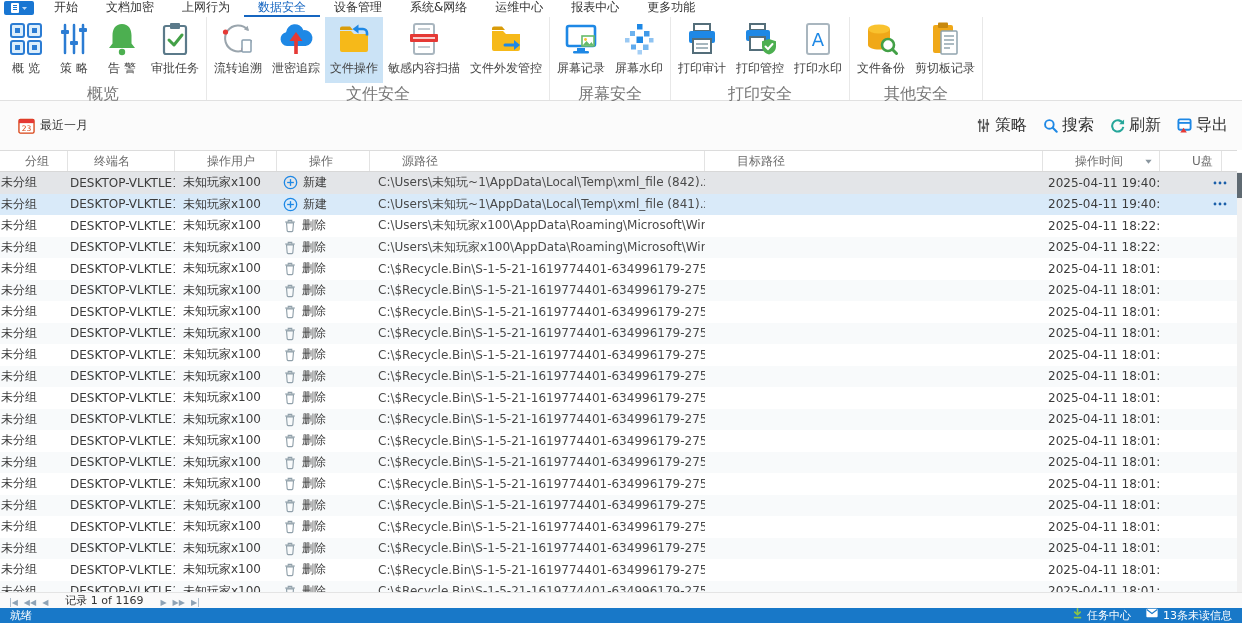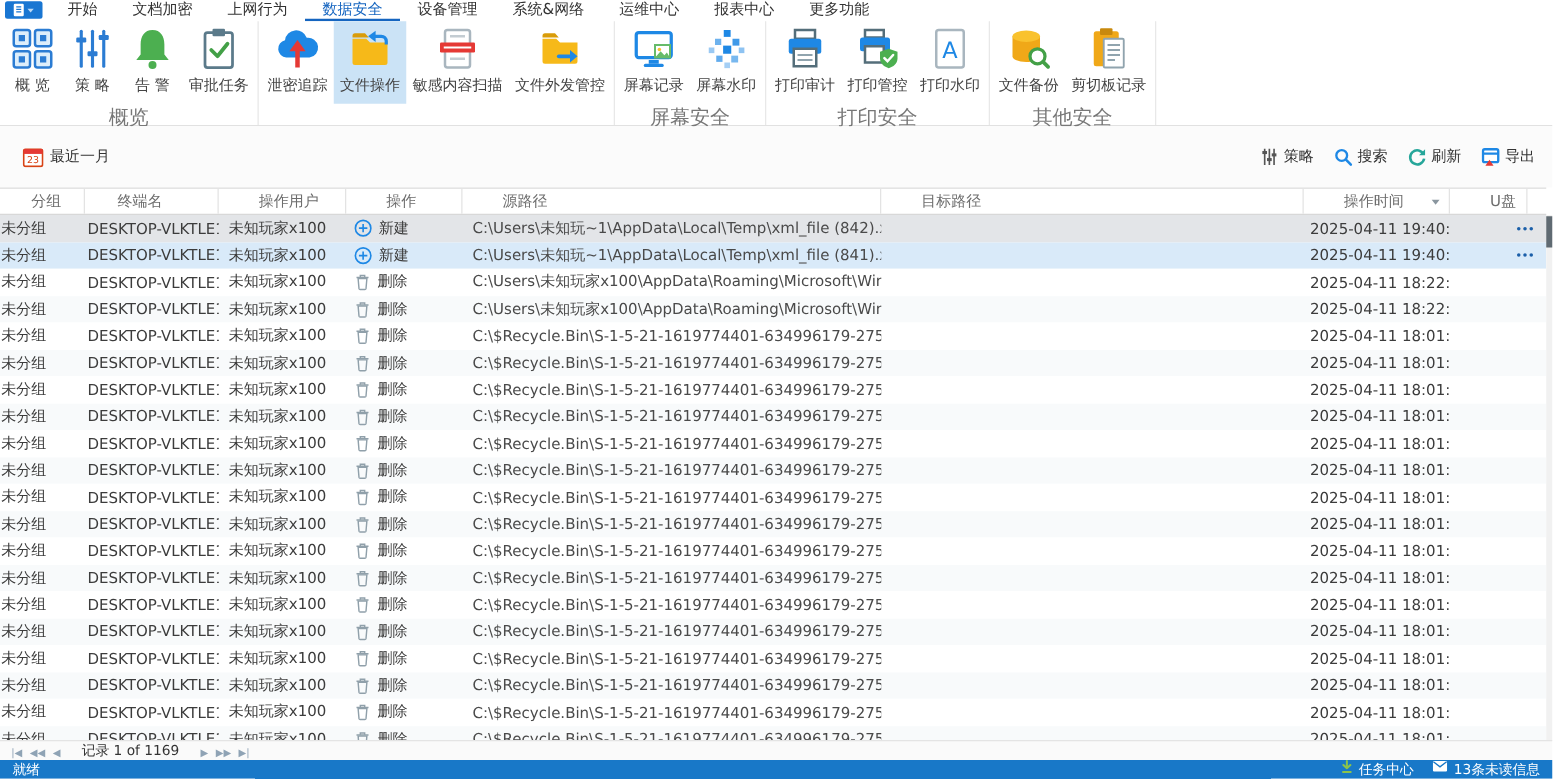--- a/index.html
+++ b/index.html
@@ -20,21 +20,21 @@
   .ribbon-item { min-width:48px; padding:2px 5px 0 5px; height:66px; display:flex; flex-direction:column; align-items:center; justify-content:flex-start; cursor:pointer; }
   .ribbon-item.active { background:#cbe3f6; }
   .ribbon-item .icon { width:36px; height:36px; margin:2px 0 3px 0; }
   .ribbon-item-label { font-size:12px; color:#444; white-space:nowrap; }
   .ribbon-group-label { text-align:center; font-size:16px; color:#777; padding:1px 0 2px 0; }
 
   
   .toolbar { position:absolute; top:101px; left:0; width:100%; height:49px; background:#fbfbfb; display:flex; align-items:center; justify-content:space-between; padding:0 14px 0 18px; }
   .date-filter { display:flex; align-items:center; gap:5px; background:none; border:none; font-size:12px; color:#333; cursor:pointer; font-family:inherit; }
   .toolbar-actions { display:flex; align-items:center; gap:16px; }
-  .toolbar-action { display:flex; align-items:center; gap:4px; background:none; border:none; font-size:12px; color:#333; cursor:pointer; font-family:Liberation Sans, sans-serif; }
+  .toolbar-action { display:flex; align-items:center; gap:4px; background:none; border:none; font-size:16px; color:#333; cursor:pointer; font-family:Liberation Sans, sans-serif; }
 
   
   .thead { position:absolute; top:150px; left:0; width:1237px; height:22px; background:#fff; border-top:1px solid #dcdcdc; border-bottom:1px solid #d8d8d8; display:grid; grid-template-columns:68px 107px 102px 93px 335px 338px 117px 62px 1fr; }
   .th { display:flex; align-items:center; color:#6d6d6d; font-size:12px; border-right:1px solid #e3e3e3; padding-left:8px; overflow:hidden; white-space:nowrap; cursor:pointer;margin-left:24px; }
   .th:first-child { padding-left:1px; }
   .th:nth-child(2) { padding-left:2px; }
   .th:last-child { border-right:none; cursor:default; }
   .th .sort { margin-left:auto; margin-right:6px; }
   .tbody { position:absolute; top:172px; left:0; width:1237px; height:420px; overflow:hidden; background:#fff; }
   .trow { position:relative; height:21.5px; display:grid; grid-template-columns:68px 107px 102px 93px 335px 338px 117px 62px 1fr; align-items:center; cursor:default; }
@@ -151,20 +151,32 @@
           <div class="ribbon-item-label">审批任务</div>
         </div>
       </div>
       <div class="ribbon-group-label">概览</div>
     </div>
     <div class="ribbon-group">
       <div class="ribbon-items">
         <div class="ribbon-item">
           <span class="icon">
             <svg width="36" height="36" viewBox="0 0 36 36">
+              <path d="M28 9 A13 13 0 1 0 31 19" fill="none" stroke="#9aa5ad" stroke-width="2"></path>
+              <path d="M29 10 l-5 -1.5 l3.6 -3.8 z" fill="#9aa5ad"></path>
+              <circle cx="5.5" cy="11" r="2.6" fill="#e53935"></circle>
+              <circle cx="24" cy="28" r="2.6" fill="#e53935"></circle>
+              <rect x="22" y="19" width="9" height="12" rx="1" fill="#fff" stroke="#8aa0b0" stroke-width="1.5"></rect>
+            </svg>
+          </span>
+          <div class="ribbon-item-label">流转追溯</div>
+        </div>
+        <div class="ribbon-item">
+          <span class="icon">
+            <svg width="36" height="36" viewBox="0 0 36 36">
               <path d="M9 25 a7 7 0 0 1 -1 -13.8 a9 9 0 0 1 17.4 -2 a7 7 0 0 1 2.2 15.8 z" fill="#1e88e5"></path>
               <rect x="16.2" y="19" width="3.6" height="14" fill="#e53935"></rect>
               <path d="M18 11 l-6.5 9 h13 z" fill="#e53935"></path>
             </svg>
           </span>
           <div class="ribbon-item-label">泄密追踪</div>
         </div>
         <div class="ribbon-item active">
           <span class="icon">
             <svg width="36" height="36" viewBox="0 0 36 36">
@@ -193,20 +205,21 @@
             <svg width="36" height="36" viewBox="0 0 36 36">
               <path d="M4 9 v-1.5 a2 2 0 0 1 2 -2 h8 l3 3.5 z" fill="#d99c09"></path>
               <path d="M4 10 h11 l3 3 h14 v15 a2 2 0 0 1 -2 2 H6 a2 2 0 0 1 -2 -2 z" fill="#f6b919"></path>
               <path d="M17 24 h11" stroke="#1e88e5" stroke-width="3" stroke-linecap="round"></path>
               <path d="M26 19 l6 5 l-6 5 z" fill="#1e88e5"></path>
             </svg>
           </span>
           <div class="ribbon-item-label">文件外发管控</div>
         </div>
       </div>
+      <div class="ribbon-group-label">文件安全</div>
     </div>
     <div class="ribbon-group">
       <div class="ribbon-items">
         <div class="ribbon-item">
           <span class="icon">
             <svg width="36" height="36" viewBox="0 0 36 36">
               <rect x="4" y="5" width="28" height="20" rx="2" fill="#fff" stroke="#1e88e5" stroke-width="2.6"></rect>
               <rect x="14" y="27" width="8" height="3" fill="#1e88e5"></rect>
               <rect x="10" y="30" width="16" height="2.6" rx="1.3" fill="#1e88e5"></rect>
               <rect x="19" y="15" width="12" height="10" fill="#fff" stroke="#66bb6a" stroke-width="1.6"></rect>

